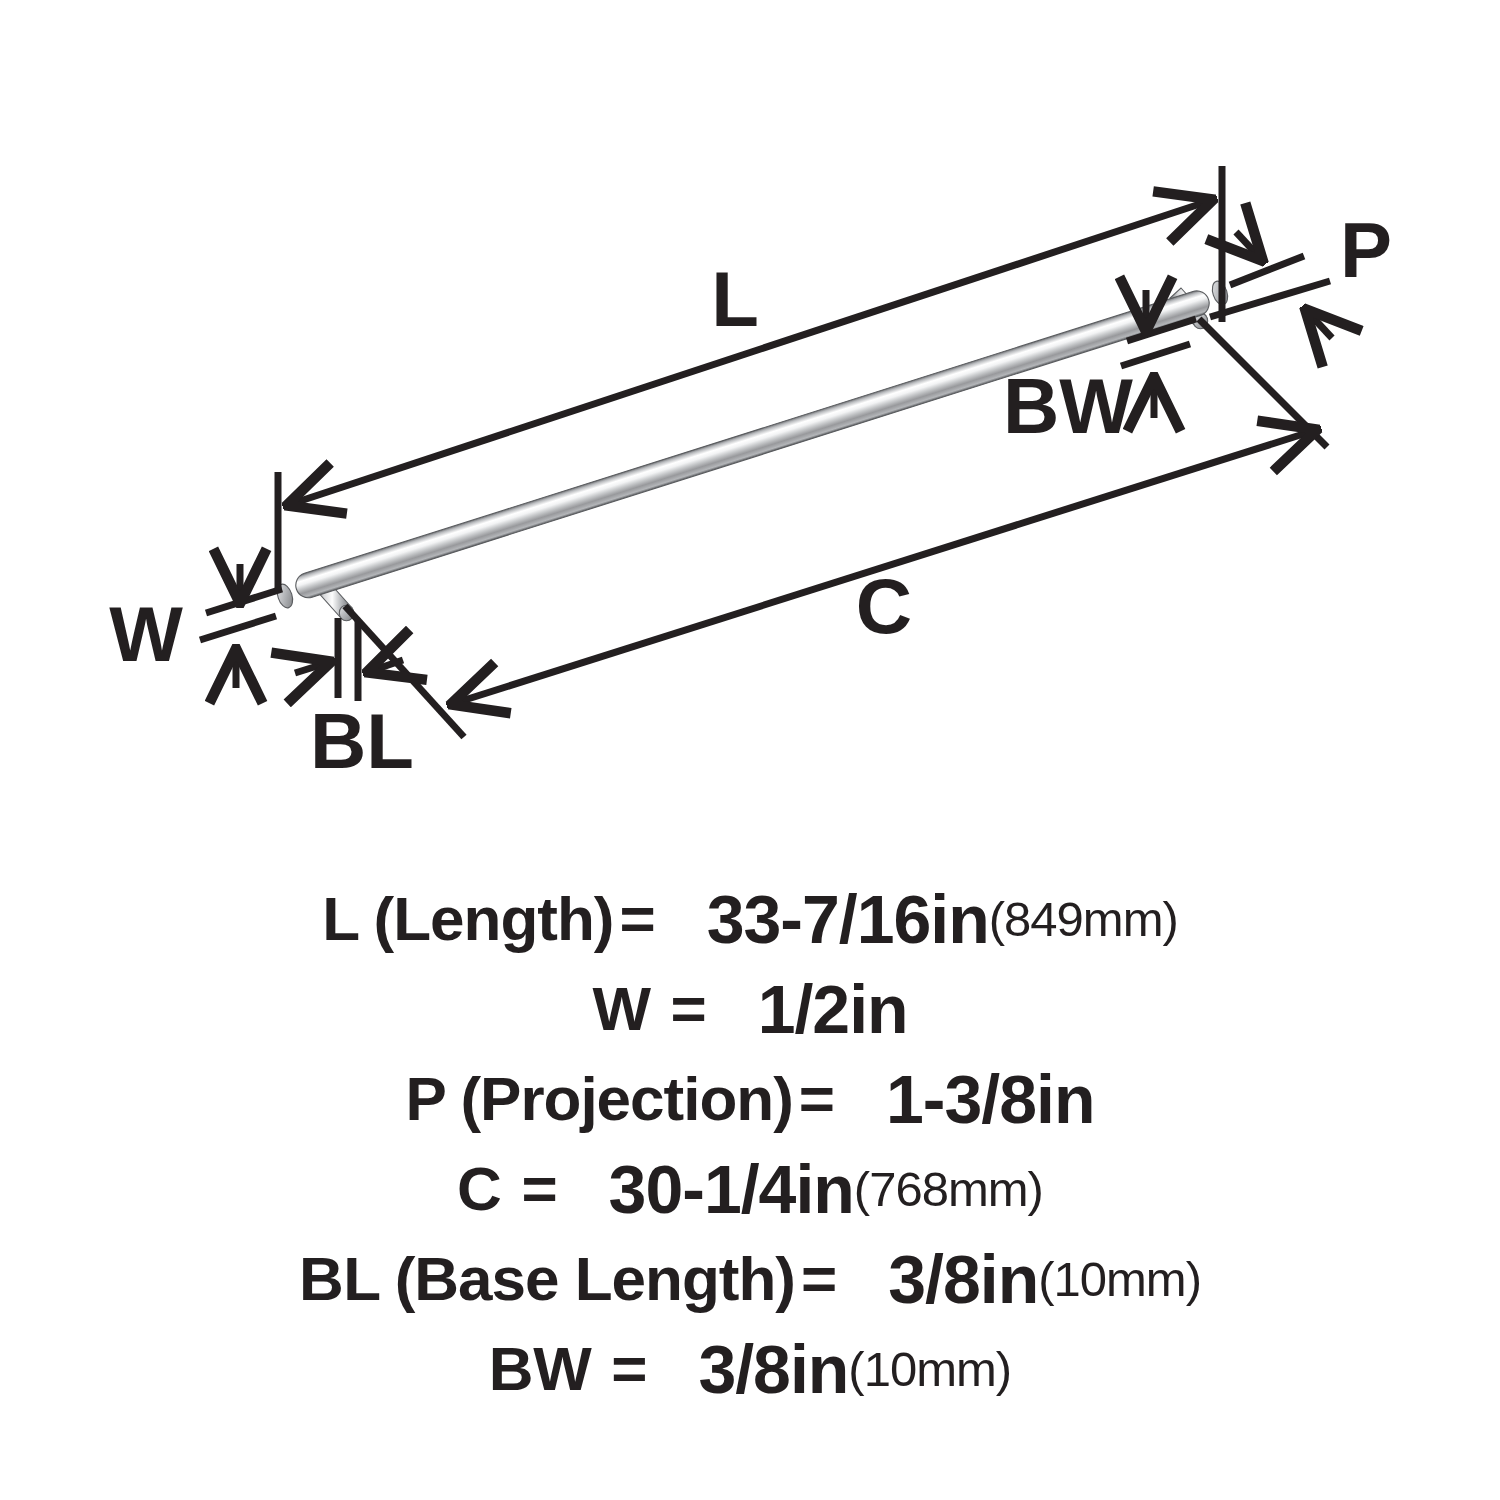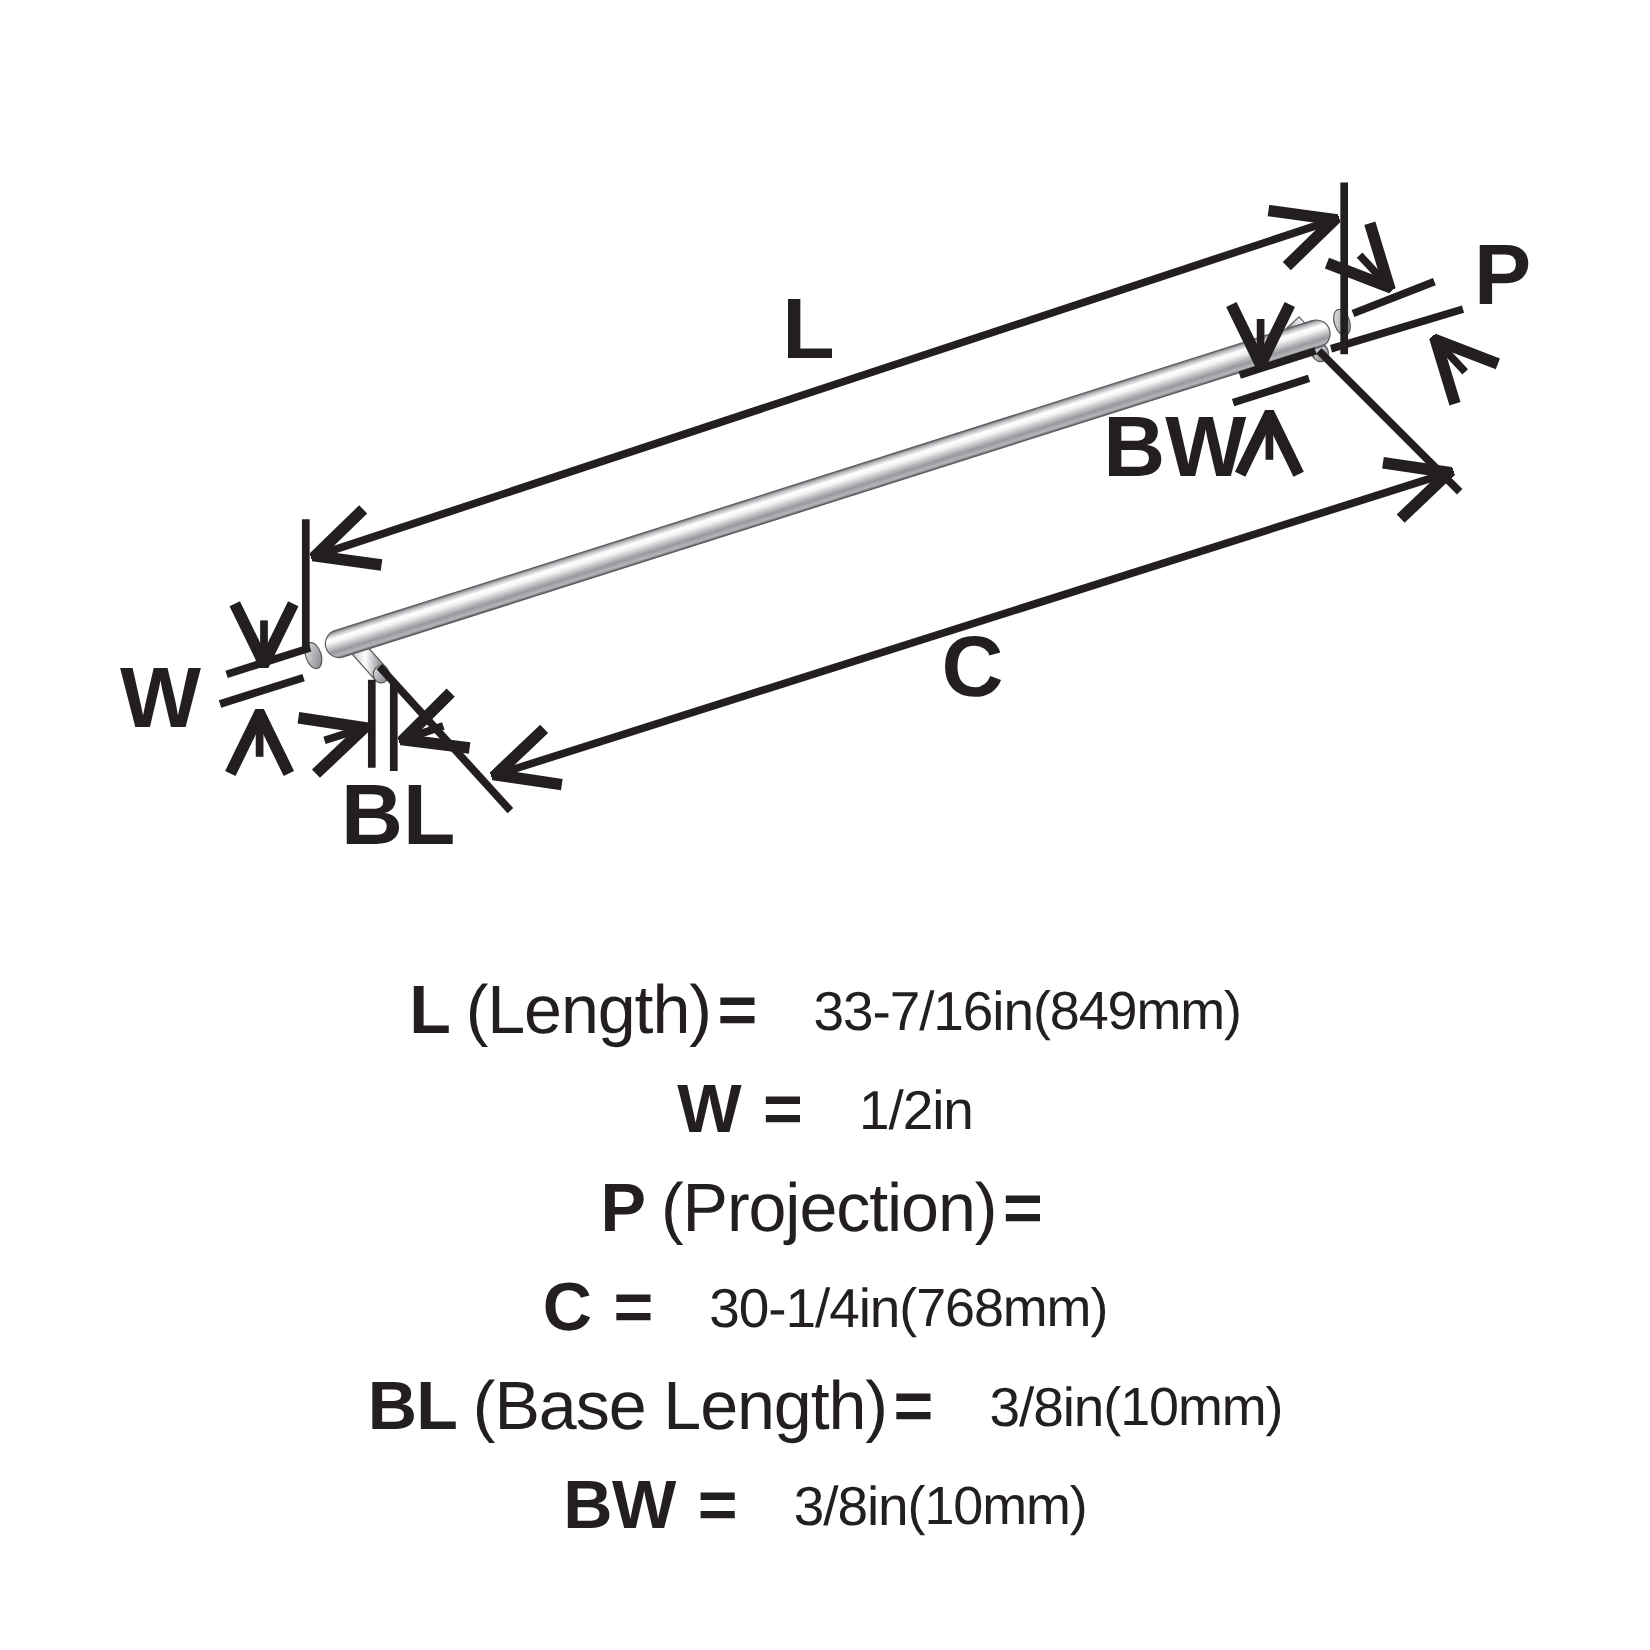--- a/index.html
+++ b/index.html
@@ -59,32 +59,32 @@
     display: flex;
     align-items: center;
     justify-content: center;
   }
   .spec-row .sym {
     font-weight: bold;
     font-size: 62px;
     letter-spacing: -0.5px;
   }
   .spec-row .name {
-    font-weight: normal;
+    font-weight: bold;
     font-size: 62px;
     letter-spacing: -1px;
   }
   .spec-row .eq {
     font-weight: bold;
     font-size: 62px;
     padding: 0 6px;
   }
   .spec-row .val {
-    font-weight: normal;
-    font-size: 50px;
+    font-weight: bold;
+    font-size: 68px;
     letter-spacing: -1px;
     margin-left: 45px;
   }
   .spec-row .metric {
     font-weight: normal;
     font-size: 49px;
     letter-spacing: -1px;
   }
   .sp { display: inline-block; width: 14px; }
 </style>
@@ -231,20 +231,21 @@
       <span class="sp"></span>
       <span class="eq">=</span>
       <span class="val">1/2in</span>
     </div>
 
     <div class="spec-row">
       <span class="sym">P</span>
       <span class="sp"></span>
       <span class="name">(Projection)</span>
       <span class="eq">=</span>
+      <span class="val">1-3/8in</span>
     </div>
 
     <div class="spec-row">
       <span class="sym">C</span>
       <span class="sp"></span>
       <span class="eq">=</span>
       <span class="val">30-1/4in</span>
       <span class="metric">(768mm)</span>
     </div>
 

